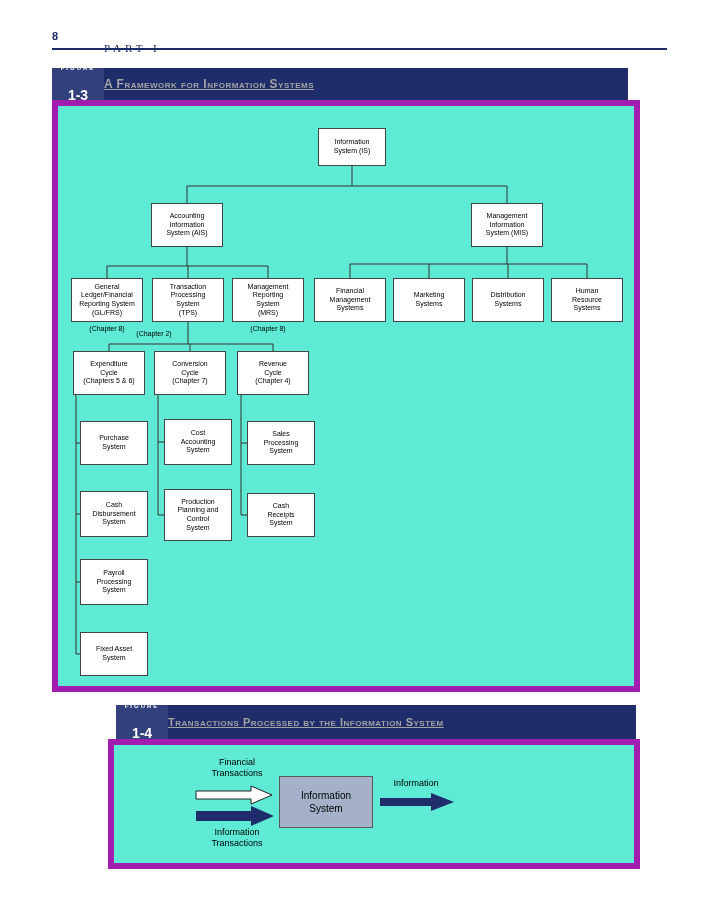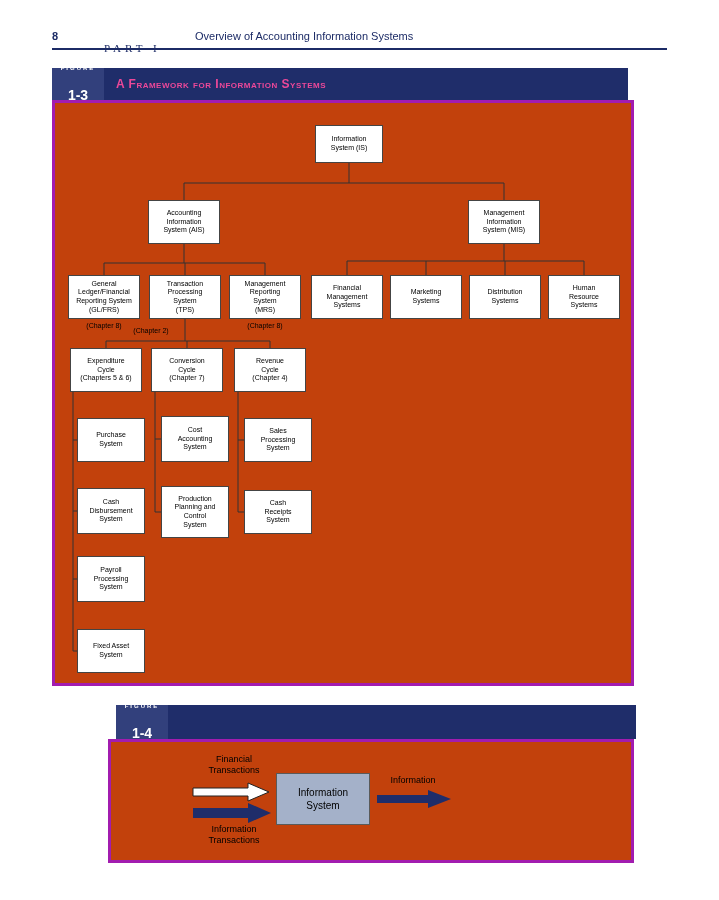--- a/index.html
+++ b/index.html
@@ -16,25 +16,25 @@
   .header-rule{position:absolute;left:52px;top:48px;width:615px;height:2px;background:#1c2b66;}
   
   .fig-header{position:absolute;display:flex;background:#1f2d6a;}
   .fig-label-box{
     width:52px;background:#32407c;color:#fff;display:flex;flex-direction:column;
     align-items:center;justify-content:center;line-height:1.05;flex:0 0 auto;gap:17px;
   }
   .fig-label{font-size:6px;letter-spacing:2px;font-weight:bold;}
   .fig-number{font-size:14px;font-weight:bold;}
   .fig-title{
-    color:#ec4899;font-weight:bold;font-variant:small-caps;letter-spacing:.5px;
-    display:flex;align-items:center;padding-left:12px;font-size:12px;
+    color:#a3a3a3;font-weight:bold;font-variant:small-caps;letter-spacing:.5px;
+    display:flex;align-items:center;font-size:12px;text-decoration:underline;
   }
   
-  .fig-body{position:absolute;background:#c2410c;border:3px solid #a21caf;}
+  .fig-body{position:absolute;background:#5eead4;border:6px solid #a21caf;}
   .connectors{position:absolute;left:0;top:0;}
   .node{
     position:absolute;border:1px solid #444;background:#fff;
     display:flex;align-items:center;justify-content:center;text-align:center;
     font-size:7px;line-height:1.25;white-space:pre-line;padding:1px;box-sizing:border-box;
   }
   .note{
     position:absolute;font-size:7px;text-align:center;white-space:pre-line;
   }
   
@@ -47,21 +47,20 @@
     font-size:10px;line-height:1.3;white-space:pre-line;box-sizing:border-box;
   }
 </style>
 </head>
 <body>
 
 <div class="page">
 
   <span class="page-num">8</span>
   <span class="part-label">PART I</span>
-  <span class="chapter-title">Overview of Accounting Information Systems</span>
   <div class="header-rule"></div>
 
   <div class="fig-header" style="left:52px;top:68px;width:576px;height:32px">
     <div class="fig-label-box">
       <span class="fig-label">FIGURE</span>
       <span class="fig-number">1-3</span>
     </div>
     <div class="fig-title">A Framework for Information Systems</div>
   </div>
 
@@ -149,20 +148,21 @@
     <div class="node" style="left:189px;top:387px;width:68px;height:44px">Cash
 Receipts
 System</div>
   </div>
 
   <div class="fig-header" style="left:116px;top:705px;width:520px;height:34px">
     <div class="fig-label-box">
       <span class="fig-label">FIGURE</span>
       <span class="fig-number">1-4</span>
     </div>
+    <div class="fig-title" style="font-size:11px">Transactions Processed by the Information System</div>
   </div>
 
   <div class="fig-body" style="left:108px;top:739px;width:520px;height:118px">
     <svg class="connectors" width="520" height="118" viewBox="0 0 520 118">
       <polygon points="82,46 137,46 137,41 158,50 137,59 137,54 82,54" fill="#ffffff" stroke="#222" stroke-width="1"></polygon>
       <polygon points="82,66 137,66 137,61 160,71 137,81 137,76 82,76" fill="#1f2d6a"></polygon>
       <polygon points="266,53 317,53 317,48 340,57 317,66 317,61 266,61" fill="#1f2d6a"></polygon>
     </svg>
 
     <div class="flow-label" style="left:75px;top:12px;width:96px">Financial

